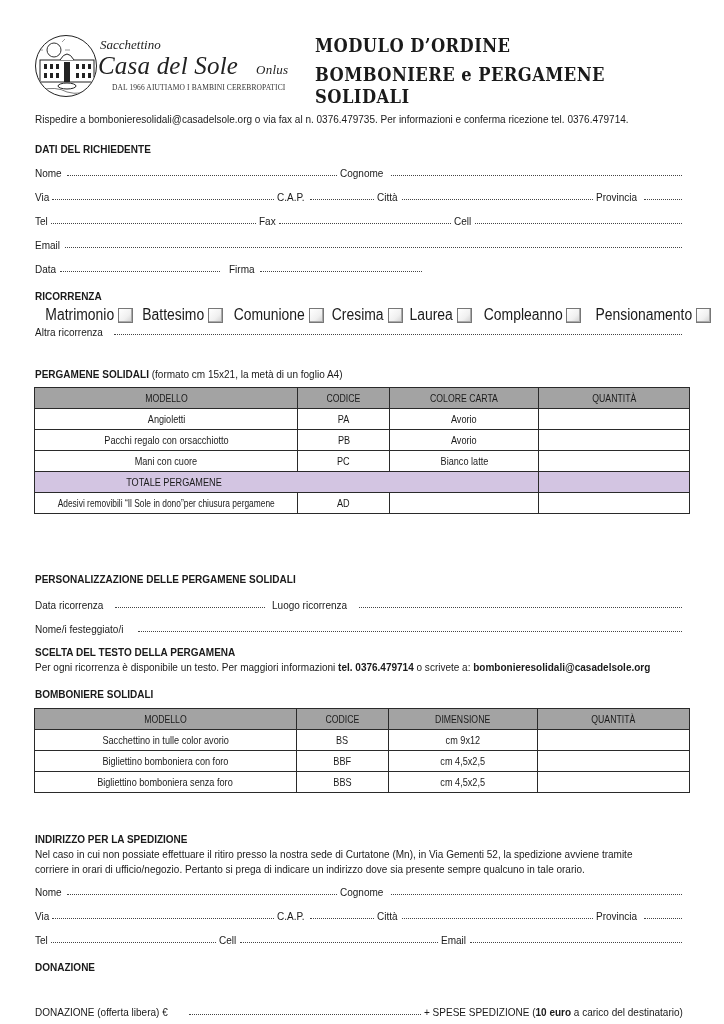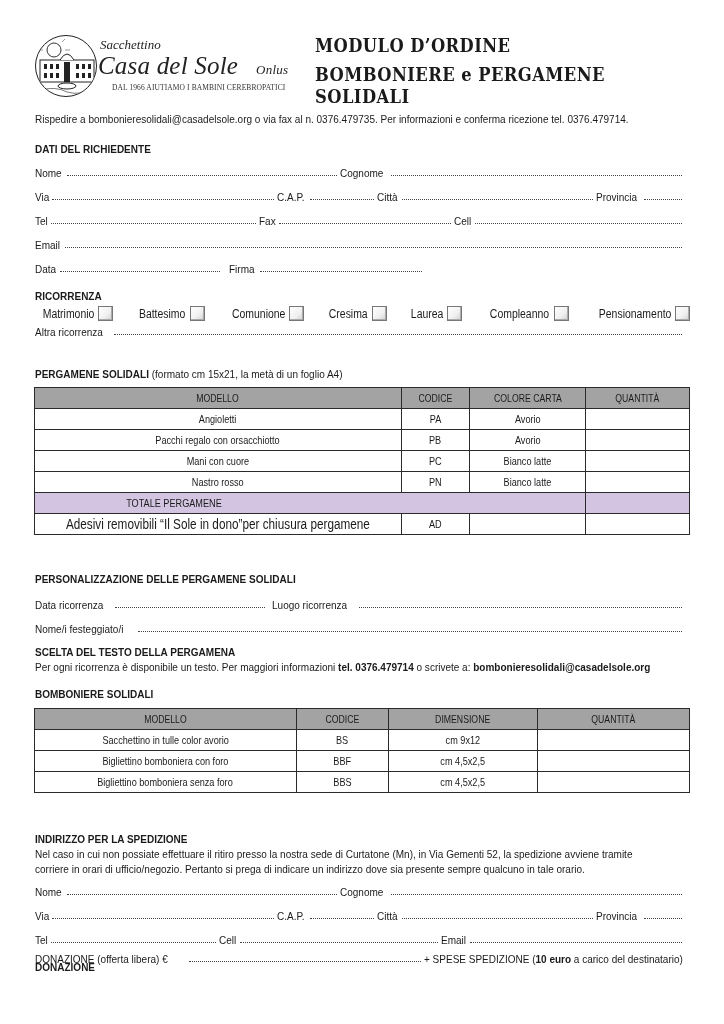--- a/index.html
+++ b/index.html
@@ -17,21 +17,21 @@
   .title2 { top: 63px; }
 
   .line { position: absolute; left: 35px; font-size: 11.5px; white-space: nowrap; transform: scaleX(0.87); transform-origin: left center; }
   .h { font-weight: bold; }
   .fieldrow { position: absolute; left: 35px; width: 650px; height: 16px; display: flex; align-items: flex-end; font-size: 11.5px; }
   .fieldrow .lbl { white-space: nowrap; transform: scaleX(0.87); transform-origin: left bottom; display: inline-block; }
   .fieldrow .fill { flex: 1; border-bottom: 1.4px dotted #444; margin: 0 3px 3px 1px; min-width: 10px; }
   .fieldrow .fill.w { flex: none; }
 
   
-  .chkrow { position: absolute; left: 35px; top: 306px; width: 655px; display: flex; justify-content: space-between; align-items: center; font-size: 12px; }
+  .chkrow { position: absolute; left: 35px; top: 306px; width: 655px; display: flex; justify-content: space-between; align-items: center; font-size: 16px; }
   .chk { display: flex; align-items: center; gap: 4px; }
   .chk span.lbl { display: inline-block; transform: scaleX(0.87); transform-origin: right center; }
   .box { width: 15px; height: 15px; border: 1px solid #777; background: linear-gradient(135deg, #ffffff 0%, #f0f0f0 60%, #cfcfcf 100%); box-shadow: inset -1px -1px 0 #aaa; }
 
   
   table { position: absolute; left: 34px; border-collapse: collapse; width: 656px; font-size: 10.5px; }
   th, td { border: 1.3px solid #2a2a2a; text-align: center; height: 21px; padding: 0 2px; font-weight: normal; }
   th { background: #a3a3a3; font-size: 10px; }
   td .t, th .t { display: inline-block; transform: scaleX(0.87); white-space: nowrap; }
   tr.total td { background: #d3c5e2; }
@@ -183,32 +183,26 @@
       <td><span class="t">PB</span></td>
       <td><span class="t">Avorio</span></td>
       <td><span class="t"></span></td>
     </tr>
     <tr>
       <td><span class="t">Mani con cuore</span></td>
       <td><span class="t">PC</span></td>
       <td><span class="t">Bianco latte</span></td>
       <td><span class="t"></span></td>
     </tr>
-    <tr>
-      <td><span class="t">Nastro rosso</span></td>
-      <td><span class="t">PN</span></td>
-      <td><span class="t">Bianco latte</span></td>
-      <td><span class="t"></span></td>
-    </tr>
     <tr class="total">
       <td colspan="3" style="text-align:left; padding-left:84px;"><span class="t">TOTALE PERGAMENE</span></td>
       <td><span class="t"></span></td>
     </tr>
     <tr>
-      <td style="font-size:14px;"><span class="t" style="transform:scaleX(0.84);">Adesivi removibili “Il Sole in dono”per chiusura pergamene</span></td>
+      <td style="font-size:10px;"><span class="t" style="transform:scaleX(0.84);">Adesivi removibili “Il Sole in dono”per chiusura pergamene</span></td>
       <td><span class="t">AD</span></td>
       <td><span class="t"></span></td>
       <td><span class="t"></span></td>
     </tr>
   </tbody>
 </table>
 
 <div class="line h" style="top:573px;">PERSONALIZZAZIONE DELLE PERGAMENE SOLIDALI</div>
 <div class="fieldrow" style="top:595px;">
   <span class="lbl">Data ricorrenza</span>
@@ -288,17 +282,17 @@
 <div class="fieldrow" style="top:930px;">
   <span class="lbl">Tel</span>
   <span class="fill w" style="width:165px;"></span>
   <span class="lbl">Cell</span>
   <span class="fill w" style="width:198px;"></span>
   <span class="lbl">Email</span>
   <span class="fill"></span>
 </div>
 
 <div class="line h" style="top:961px;">DONAZIONE</div>
-<div class="fieldrow" style="top:949px;">
+<div class="fieldrow" style="top:1002px;">
   <span class="lbl">DONAZIONE (offerta libera) €</span>
   <span class="fill w" style="width:232px;"></span>
   <span class="lbl"><span>+ SPESE SPEDIZIONE (</span><b>10 euro</b><span> a carico del destinatario)</span></span>
 </div>
 
 </body></html>

